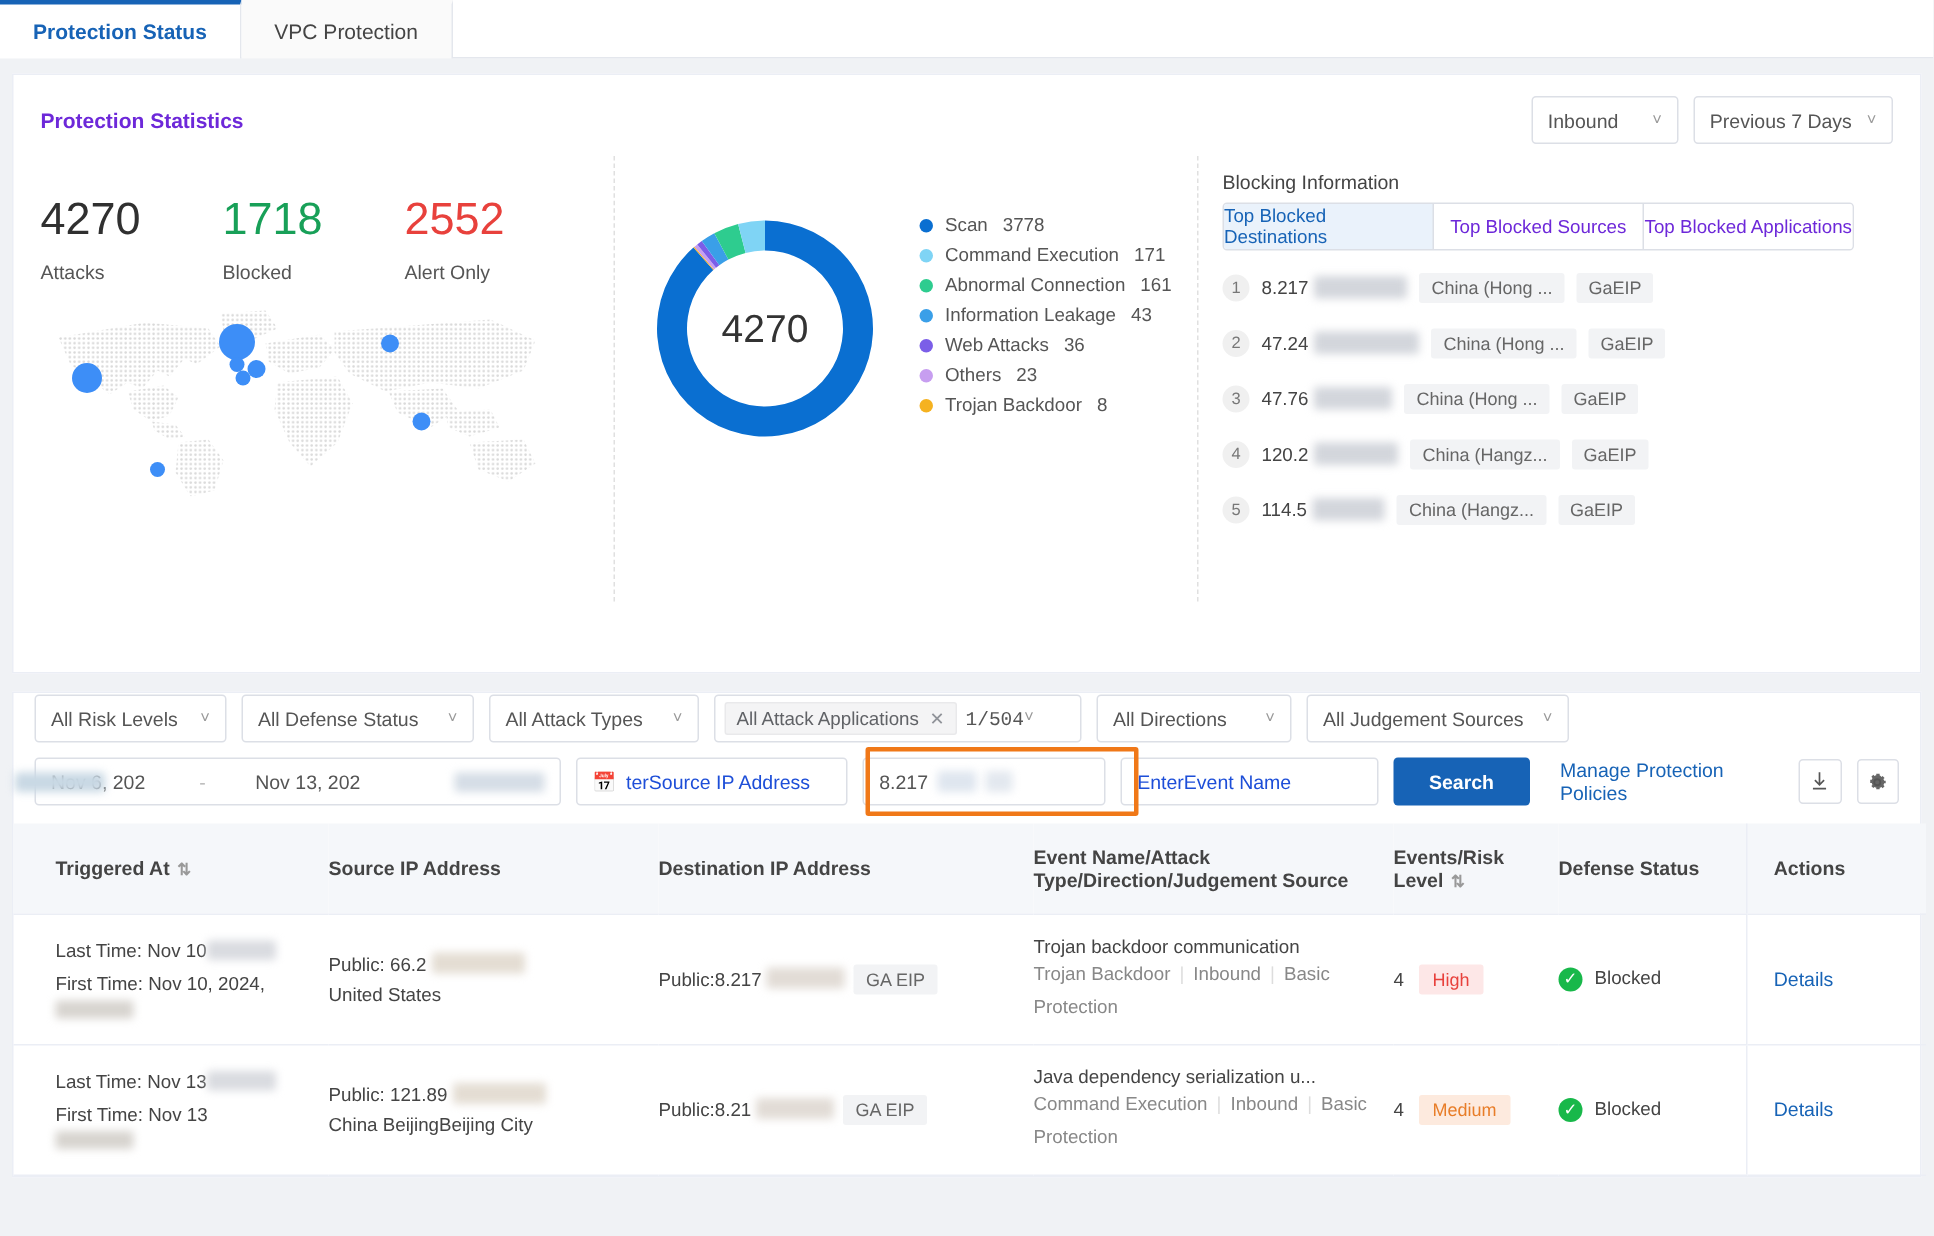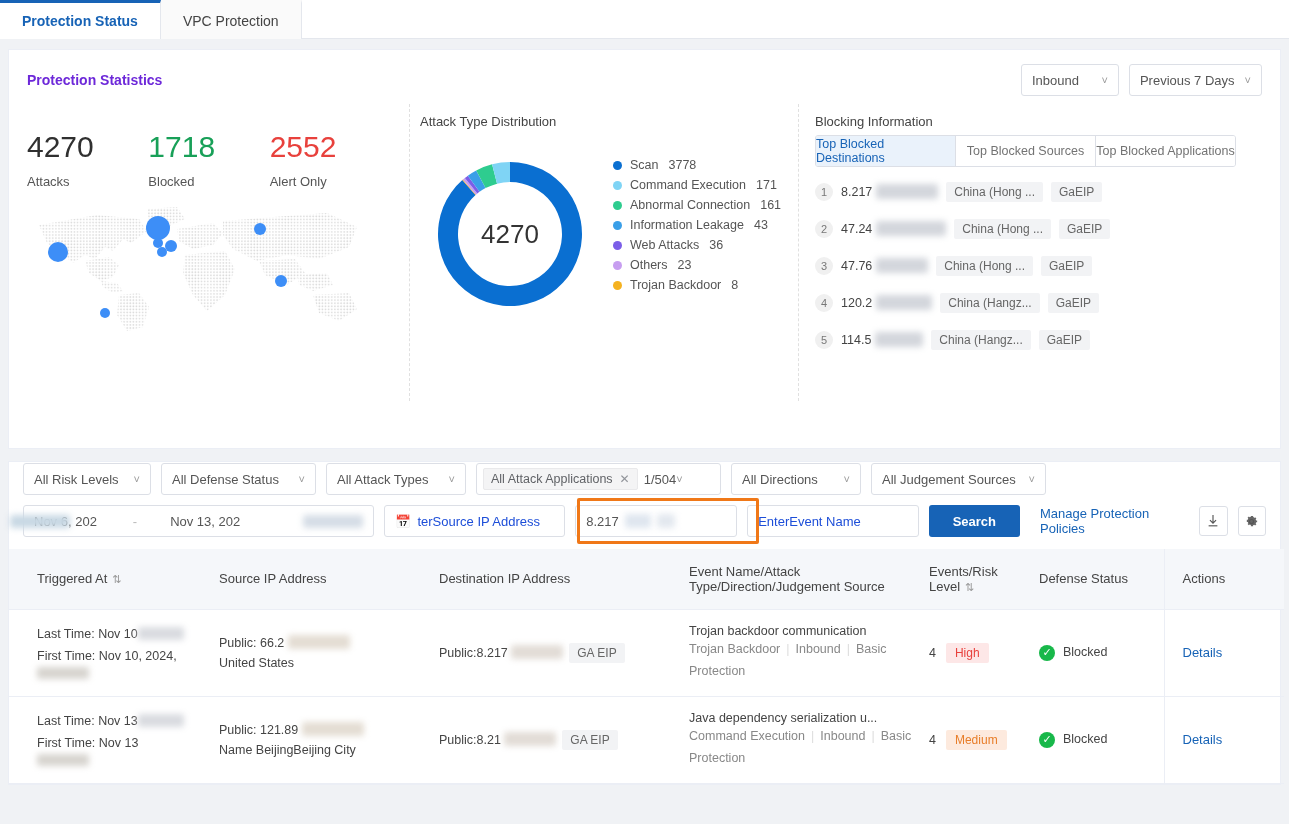--- a/index.html
+++ b/index.html
@@ -82,21 +82,21 @@
   .legend { margin-left:18px; margin-top:6px; }
   .legend-row { display:flex; align-items:center; height:20px; font-size:12.5px; color:#555; }
   .legend-dot { width:9px;height:9px;border-radius:50%; margin-right:8px; flex:none; }
   .legend-name { }
   .legend-val { margin-left:10px; color:#555; }
 
   
   .seg-tabs { display:flex; border:1px solid #dcdfe6; border-radius:3px; overflow:hidden; width:421px; margin-bottom:6px;}
   .seg {
     flex:1; height:30px; display:flex; align-items:center; justify-content:center;
-    font-size:12.5px; color:#737373; background:#fff; border-right:1px solid #dcdfe6; cursor:pointer;
+    font-size:12.5px; color:#6d28d9; background:#fff; border-right:1px solid #dcdfe6; cursor:pointer;
   }
   .seg:last-child { border-right:none; }
   .seg.active { background:#eaf2fb; color:#1763b6; }
 
   .brow { display:flex; align-items:center; height:37px; gap:8px; }
   .rank {
     width:18px;height:18px;border-radius:50%;background:#f0f0f0;color:#777;
     font-size:11px; display:flex;align-items:center;justify-content:center; flex:none;
   }
   .bip { font-size:12.5px; color:#444; position:relative; }
@@ -121,41 +121,41 @@
   .chipbox {
     height:32px; border:1px solid #dcdfe6; border-radius:3px; background:#fff;
     display:flex; align-items:center; padding:0 6px 0 6px; gap:6px;
   }
   .chip {
     background:#f4f4f5; border:1px solid #e9e9eb; border-radius:2px;
     height:22px; display:flex; align-items:center; gap:7px; padding:0 7px;
     font-size:12.5px; color:#606266;
   }
   .chip-x { color:#909399; font-size:12px; cursor:pointer; }
-  .pagepick { display:flex; align-items:center; gap:0; font-size:13px; color:#555; cursor:pointer; padding-right:4px;}
+  .pagepick { display:flex; align-items:center; gap:0; font-size:13px; color:#555; cursor:pointer; padding-right:4px;font-family:Liberation Mono, monospace;}
 
   .daterange { width:370px; justify-content:space-between; }
   .btn-search {
     height:32px; padding:0 24px; background:#1763b6; color:#fff; border:none; border-radius:3px;
     font-size:13px; font-weight:bold; cursor:pointer; font-family:"Liberation Sans", sans-serif;
   }
   .link { color:#1763b6; font-size:13px; cursor:pointer; }
   .iconbtn {
     width:30px;height:30px;border:1px solid #dcdfe6;border-radius:3px;background:#fff;
     display:flex;align-items:center;justify-content:center;cursor:pointer;
   }
   .highlight-box {
     position:absolute; border:3px solid #f07818; border-radius:2px;
     pointer-events:none;
   }
 
   
   table.grid { width:100%; border-collapse:collapse; margin-top:12px; table-layout:fixed; }
   table.grid thead th {
-    background:#f5f7fa; color:#444; font-weight:normal; font-size:13px;
+    background:#f5f7fa; color:#444; font-weight:bold; font-size:13px;
     text-align:left; padding:14px 0 14px 0; vertical-align:middle;
     border-bottom:1px solid #ebeef5; height:60px;
   }
   table.grid tbody td {
     padding:14px 0; vertical-align:middle; font-size:12.5px; color:#444;
     border-bottom:1px solid #ebeef5;
   }
   .col-sep { border-left:1px solid #ebeef5; }
   .sortico { color:#999; font-size:11px; margin-left:5px; }
   .sub { color:#888; font-size:12.5px; line-height:22px; }
@@ -252,21 +252,20 @@
           <circle class="dot" cx="144" cy="43" r="6"></circle>
           <circle class="dot" cx="135" cy="49" r="5"></circle>
           <circle class="dot" cx="233" cy="26" r="6"></circle>
           <circle class="dot" cx="254" cy="78" r="6"></circle>
           <circle class="dot" cx="78" cy="110" r="5"></circle>
         </svg>
       </div>
     </div>
 
     <div class="panel p2">
-      <div class="panel-label">Attack Type Distribution</div>
       <div class="donut-area">
         <div class="donut">
           <svg width="170" height="170" viewBox="0 0 170 170">
             <g id="donut-segments" transform="translate(85,85)">
                 <path d="M4.408728476930472e-15 -72 A72 72 0 1 1 -47.68990544756294 -53.94138409794938 L-34.44270948990657 -38.95766629296344 A52 52 0 1 0 3.184081677783118e-15 -52 Z" fill="#0a6fd1"></path>
                 <path d="M-47.68990544756294 -53.94138409794938 A72 72 0 0 1 -47.05162996653405 -54.499028592190115 L-33.98173275360792 -39.36040953880397 A52 52 0 0 0 -34.44270948990657 -38.95766629296344 Z" fill="#f5b220"></path>
                 <path d="M-47.05162996653405 -54.499028592190115 A72 72 0 0 1 -45.18058076806096 -56.059924379727086 L-32.630419443599585 -40.48772316313623 A52 52 0 0 0 -33.98173275360792 -39.36040953880397 Z" fill="#c79ef0"></path>
                 <path d="M-45.18058076806096 -56.059924379727086 A72 72 0 0 1 -42.14893094580195 -58.37351814072901 L-30.440894571968073 -42.15865199052651 A52 52 0 0 0 -32.630419443599585 -40.48772316313623 Z" fill="#7b5ee8"></path>
                 <path d="M-42.14893094580195 -58.37351814072901 A72 72 0 0 1 -33.79155820778336 -63.57775235009483 L-24.405014261176873 -45.9172655861796 A52 52 0 0 0 -30.440894571968073 -42.15865199052651 Z" fill="#3a9fe8"></path>
                 <path d="M-33.79155820778336 -63.57775235009483 A72 72 0 0 1 -17.926194598959878 -69.73271504251231 L-12.9466960992488 -50.36251641959222 A52 52 0 0 0 -24.405014261176873 -45.9172655861796 Z" fill="#2ecc8f"></path>
@@ -512,21 +511,21 @@
         </tr>
         <tr>
           <td style="padding-left:28px">
             <div><span class="lt">Last Time: Nov 13</span><span class="blur" style="width:46px;height:13px;background:#d9dbe0;vertical-align:-2px"></span></div>
             <div style="height:8px"></div>
             <div><span class="ft">First Time: Nov 13</span></div>
             <div><span class="blur" style="width:52px;height:12px;background:#d7d4cf;display:inline-block;margin-top:4px"></span></div>
           </td>
           <td>
             <div><span class="sip">Public: 121.89 </span><span class="blur" style="width:62px;height:14px;background:#e4ddd3;vertical-align:-2px"></span></div>
-            <div class="geo" style="margin-top:6px">Name  BeijingBeijing City</div>
+            <div class="geo" style="margin-top:6px">China  BeijingBeijing City</div>
           </td>
           <td><span class="dip">Public:8.21 </span><span class="blur" style="width:52px;height:14px;background:#e2dcd6;vertical-align:-2px"></span><span class="btag dtag" style="margin-left:6px">GA EIP</span></td>
           <td>
             <div class="evn">Java dependency serialization u...</div>
             <div class="sub"><span class="atype">Command Execution</span><span class="sep">|</span><span class="adir">Inbound</span><span class="sep">|</span><span class="ajud">Basic Protection</span></div>
           </td>
           <td><span class="evc">4</span><span class="pill rskp pill-med" style="margin-left:10px">Medium</span></td>
           <td><span class="check">✓</span><span class="dfs">Blocked</span></td>
           <td class="col-sep" style="padding-left:18px"><span class="link act">Details</span></td>
         </tr>

